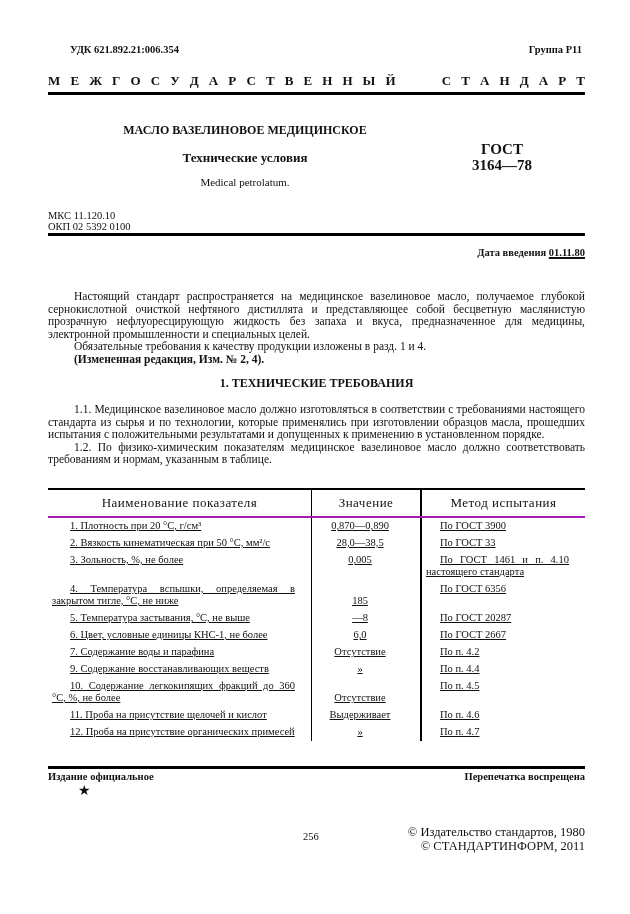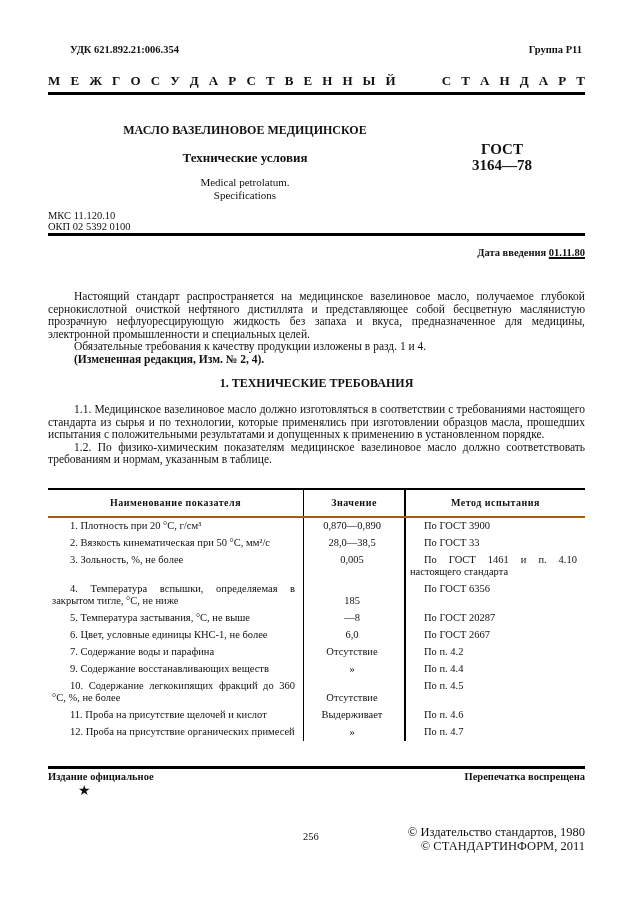--- a/index.html
+++ b/index.html
@@ -25,24 +25,24 @@
   .date { right: 45px; top: 247px; font-size: 10.5px; font-weight: bold; }
   .date .val { text-decoration: underline; text-decoration-thickness: 2px; }
   .para { left: 48px; width: 537px; font-size: 11.5px; line-height: 12.5px; text-align: justify; }
   .para p { margin: 0; text-indent: 26px; }
   .section { left: 48px; width: 537px; top: 376px; text-align: center; font-size: 12px; font-weight: bold; }
   table.spec {
     position: absolute; left: 48px; top: 488px; width: 537px; border-collapse: collapse;
     font-size: 10.5px; line-height: 12px;
   }
   table.spec th {
-    font-weight: bold; font-size: 10px; letter-spacing: 0.5px; height: 26px;
-    border-top: 2px solid #000; border-bottom: 2px solid #a16207; padding: 0;
+    font-weight: normal; font-size: 13px; letter-spacing: 0.5px; height: 26px;
+    border-top: 2px solid #000; border-bottom: 2px solid #a21caf; padding: 0;
   }
-  table.spec td { padding: 2px 8px 3px 4px; vertical-align: top; }
+  table.spec td { padding: 2px 16px 3px 4px; vertical-align: top; text-decoration: underline; }
   .c1 { width: 243px; border-right: 1px solid #000; }
   .c2 { width: 88px; text-align: center; border-right: 2px solid #000; }
   .c3 { padding-left: 18px !important; }
   td.c1 { text-indent: 18px; text-align: justify; }
   td.c2.bottom { vertical-align: bottom; }
   .footer-rule { left: 48px; top: 766px; width: 537px; height: 3px; background: #000; }
   .ed { left: 48px; top: 771px; font-size: 10.5px; font-weight: bold; }
   .star { left: 78px; top: 782px; font-size: 14px; }
   .reprint { right: 45px; top: 771px; font-size: 10.5px; font-weight: bold; }
   .copy { right: 45px; top: 797px; font-size: 12.5px; line-height: 14px; text-align: right; margin-top: 28px; }
@@ -82,21 +82,20 @@
   <span>А</span>
   <span>Р</span>
   <span>Т</span>
 </div>
 <div class="abs rule-thick" style="top:92px;"></div>
 
 <div class="abs title">МАСЛО ВАЗЕЛИНОВОЕ МЕДИЦИНСКОЕ</div>
 <div class="abs subtitle">Технические условия</div>
 <div class="abs eng">
   <div>Medical petrolatum.</div>
-  <div>Specifications</div>
 </div>
 <div class="abs gost">
   <div>ГОСТ</div>
   <div>3164—78</div>
 </div>
 <div class="abs codes">
   <div>МКС 11.120.10</div>
   <div>ОКП 02 5392 0100</div>
 </div>
 <div class="abs rule-thick" style="top:233px;"></div>

